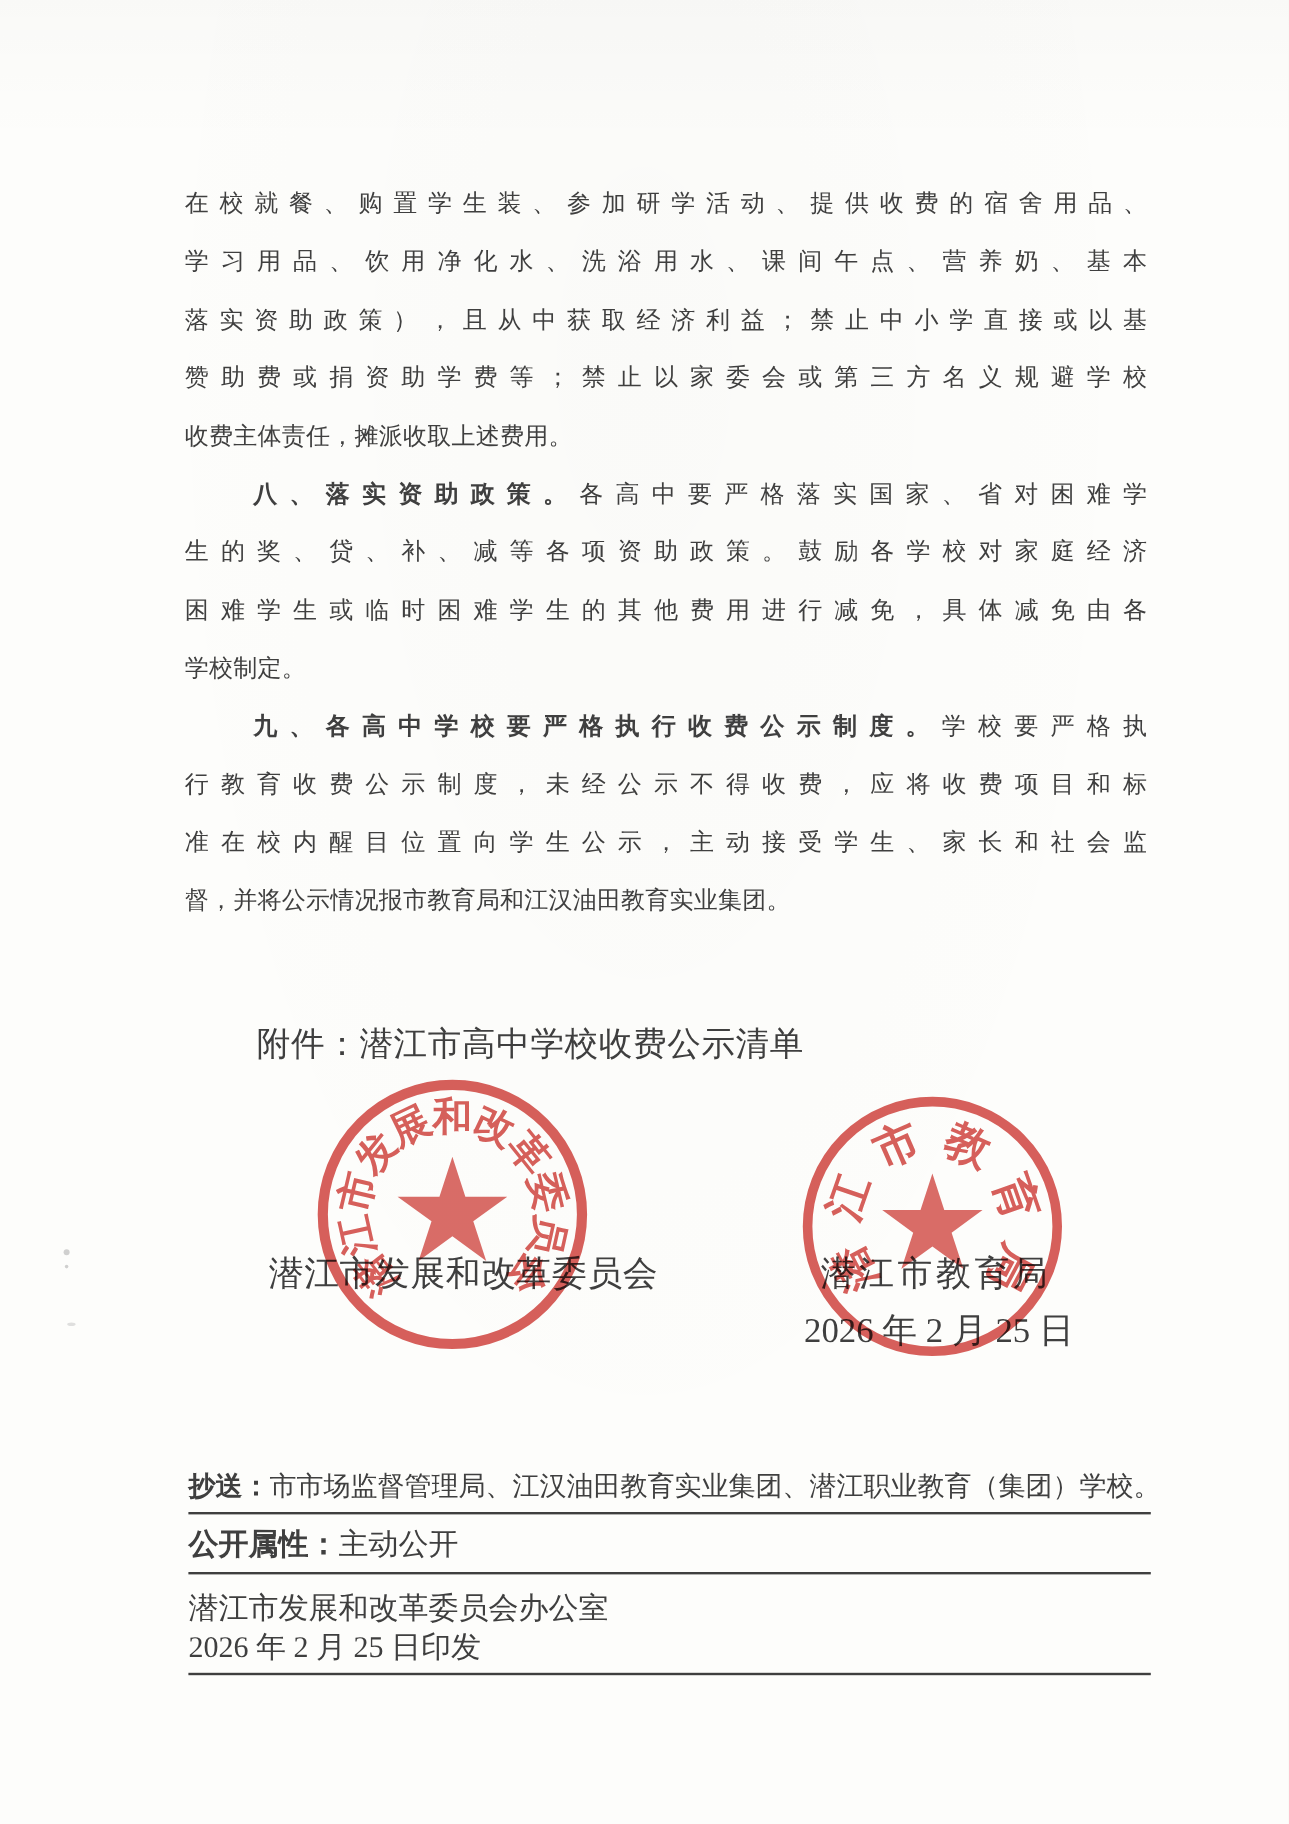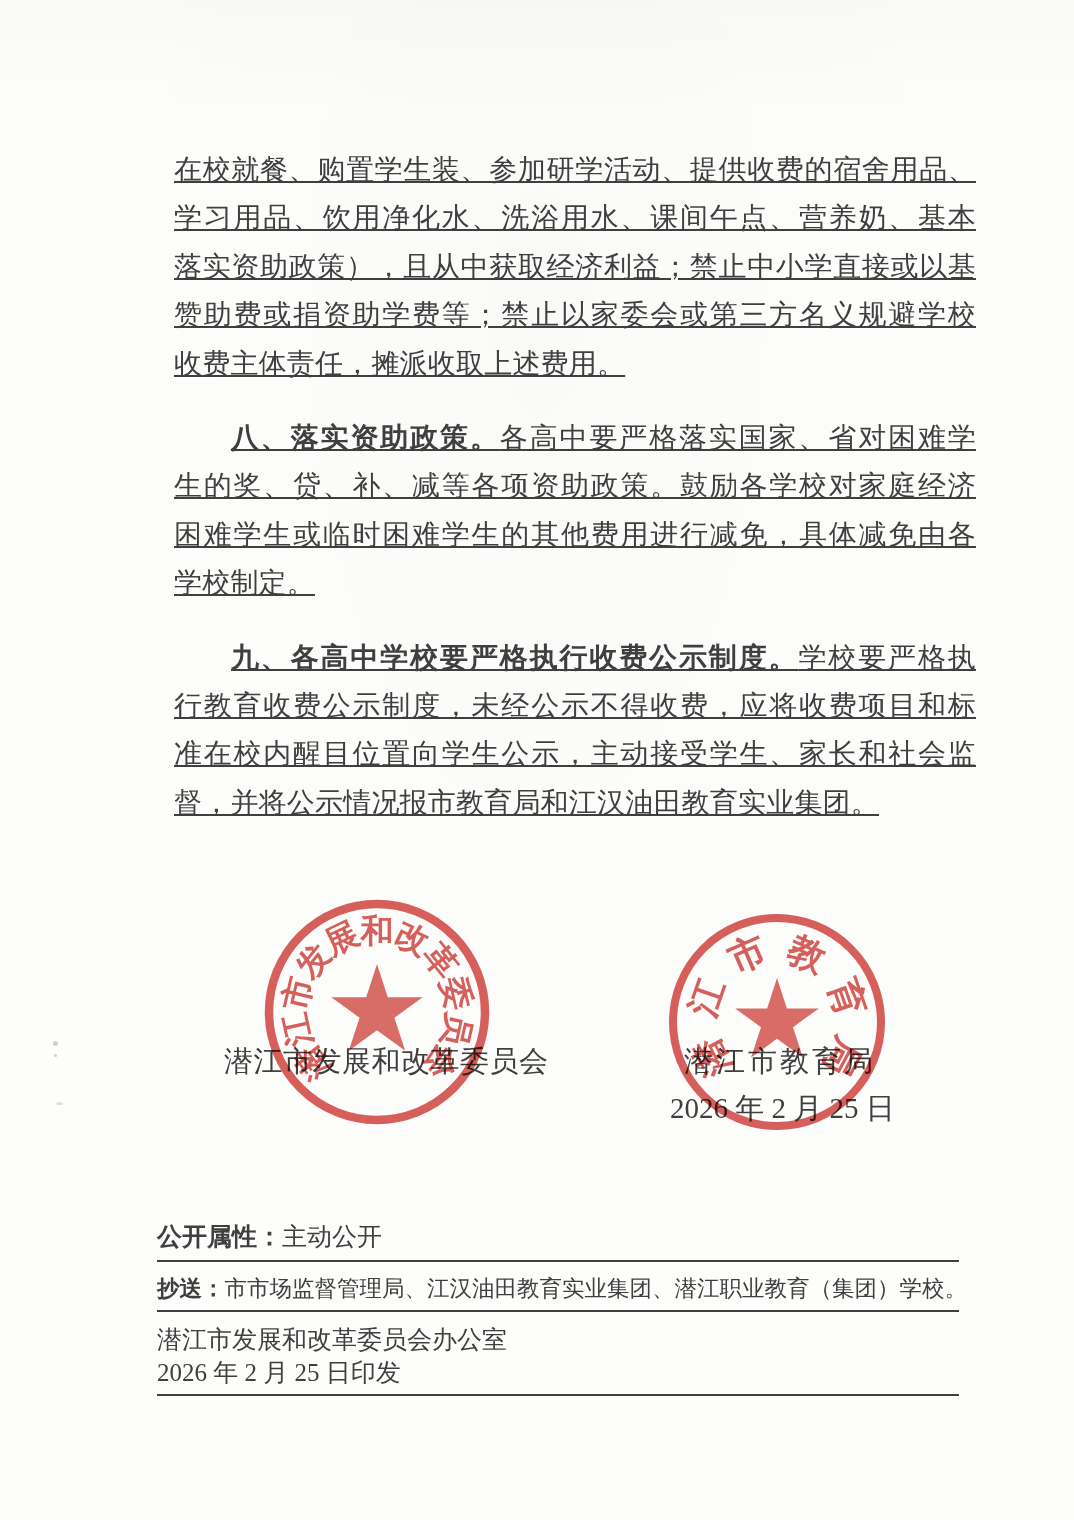--- a/index.html
+++ b/index.html
@@ -24,29 +24,28 @@
   .page::before{
     content:"";
     position:absolute;inset:0;
     background:
       radial-gradient(ellipse at 50% 20%, rgba(0,0,0,0.012), rgba(0,0,0,0) 60%),
       linear-gradient(180deg, rgba(0,0,0,0.015), rgba(0,0,0,0) 8%);
     pointer-events:none;
   }
   .doc-body{
     position:absolute;
-    left:174px;top:146px;width:802px;
-    font-size:28px;
+    left:154px;top:146px;width:802px;
+    font-size:20px;
     line-height:48.4px;
     letter-spacing:0.2px;
-    text-decoration:underline;
   }
   .line{text-align:left;}
   .line.fill{text-align:justify;text-align-last:justify;}
-  .line.indent{text-indent:57px;margin-top:26px;}
+  .line.indent{text-indent:57px;}
   .hei{
     font-weight:700;
     font-family:"Liberation Sans","DejaVu Sans",sans-serif;
   }
   .attachment{
     position:absolute;
     left:157px;top:851px;width:802px;
     font-size:28px;
     text-indent:57px;
     letter-spacing:0.5px;
@@ -101,20 +100,21 @@
       <div class="line fill indent"><span class="hei">八、落实资助政策。</span>各高中要严格落实国家、省对困难学</div>
       <div class="line fill">生的奖、贷、补、减等各项资助政策。鼓励各学校对家庭经济</div>
       <div class="line fill">困难学生或临时困难学生的其他费用进行减免，具体减免由各</div>
       <div class="line">学校制定。</div>
       <div class="line fill indent"><span class="hei">九、各高中学校要严格执行收费公示制度。</span>学校要严格执</div>
       <div class="line fill">行教育收费公示制度，未经公示不得收费，应将收费项目和标</div>
       <div class="line fill">准在校内醒目位置向学生公示，主动接受学生、家长和社会监</div>
       <div class="line">督，并将公示情况报市教育局和江汉油田教育实业集团。</div>
     </div>
 
+  <div class="attachment">附件：潜江市高中学校收费公示清单</div>
 
   <div class="sig-name sig-left">潜江市发展和改革委员会</div>
   <div class="sig-name sig-right">潜江市教育局</div>
   <div class="sig-date">2026 年 2 月 25 日</div>
 
   <svg class="seal seal-left" width="250" height="250" viewBox="0 0 250 250">
     <circle cx="125" cy="125" r="108" fill="none" stroke-width="8.5" stroke="#d5544f"></circle>
     <polygon opacity="0.92" points="125,77 135.8,110.2 170.7,110.2 142.4,130.7 153.2,163.8 125,143.3 96.8,163.8 107.6,130.7 79.3,110.2 114.2,110.2" fill="#d5544f"></polygon>
   <text transform="translate(60.4 175.5) rotate(-128.0)" text-anchor="middle" dominant-baseline="central" font-size="33" font-weight="700" font-family="&quot;Liberation Sans&quot;,&quot;DejaVu Sans&quot;,sans-serif" fill="#d5544f">潜</text>
       <text transform="translate(44.9 142.6) rotate(-102.4)" text-anchor="middle" dominant-baseline="central" font-size="33" font-weight="700" font-family="&quot;Liberation Sans&quot;,&quot;DejaVu Sans&quot;,sans-serif" fill="#d5544f">江</text>
@@ -134,25 +134,25 @@
     <polygon opacity="0.92" points="115,71 124.9,101.4 156.8,101.4 131,120.2 140.9,150.6 115,131.8 89.1,150.6 99,120.2 73.2,101.4 105.1,101.4" fill="#d5544f"></polygon>
   <text transform="translate(49.7 149.7) rotate(-118.0)" text-anchor="middle" dominant-baseline="central" font-size="37" font-weight="700" font-family="&quot;Liberation Sans&quot;,&quot;DejaVu Sans&quot;,sans-serif" fill="#d5544f">潜</text>
       <text transform="translate(45.1 90.7) rotate(-70.8)" text-anchor="middle" dominant-baseline="central" font-size="37" font-weight="700" font-family="&quot;Liberation Sans&quot;,&quot;DejaVu Sans&quot;,sans-serif" fill="#d5544f">江</text>
       <text transform="translate(85.4 47.2) rotate(-23.6)" text-anchor="middle" dominant-baseline="central" font-size="37" font-weight="700" font-family="&quot;Liberation Sans&quot;,&quot;DejaVu Sans&quot;,sans-serif" fill="#d5544f">市</text>
       <text transform="translate(144.6 47.2) rotate(23.6)" text-anchor="middle" dominant-baseline="central" font-size="37" font-weight="700" font-family="&quot;Liberation Sans&quot;,&quot;DejaVu Sans&quot;,sans-serif" fill="#d5544f">教</text>
       <text transform="translate(184.9 90.7) rotate(70.8)" text-anchor="middle" dominant-baseline="central" font-size="37" font-weight="700" font-family="&quot;Liberation Sans&quot;,&quot;DejaVu Sans&quot;,sans-serif" fill="#d5544f">育</text>
       <text transform="translate(180.3 149.7) rotate(118.0)" text-anchor="middle" dominant-baseline="central" font-size="37" font-weight="700" font-family="&quot;Liberation Sans&quot;,&quot;DejaVu Sans&quot;,sans-serif" fill="#d5544f">局</text>
     </svg>
 
   <div class="footer">
+    <div class="f-row f-row2">
+      <span class="f-label">抄送：</span><span>市市场监督管理局、江汉油田教育实业集团、潜江职业教育（集团）学校。</span>
+    </div>
     <div class="f-row f-row1">
       <span class="f-label">公开属性：</span><span>主动公开</span>
-    </div>
-    <div class="f-row f-row2">
-      <span class="f-label">抄送：</span><span>市市场监督管理局、江汉油田教育实业集团、潜江职业教育（集团）学校。</span>
     </div>
     <div class="f-row f-row3">
       <span>潜江市发展和改革委员会办公室</span>
       <span>2026 年 2 月 25 日印发</span>
     </div>
   </div>
 
   <div class="speck speck1"></div>
   <div class="speck speck2"></div>
 

